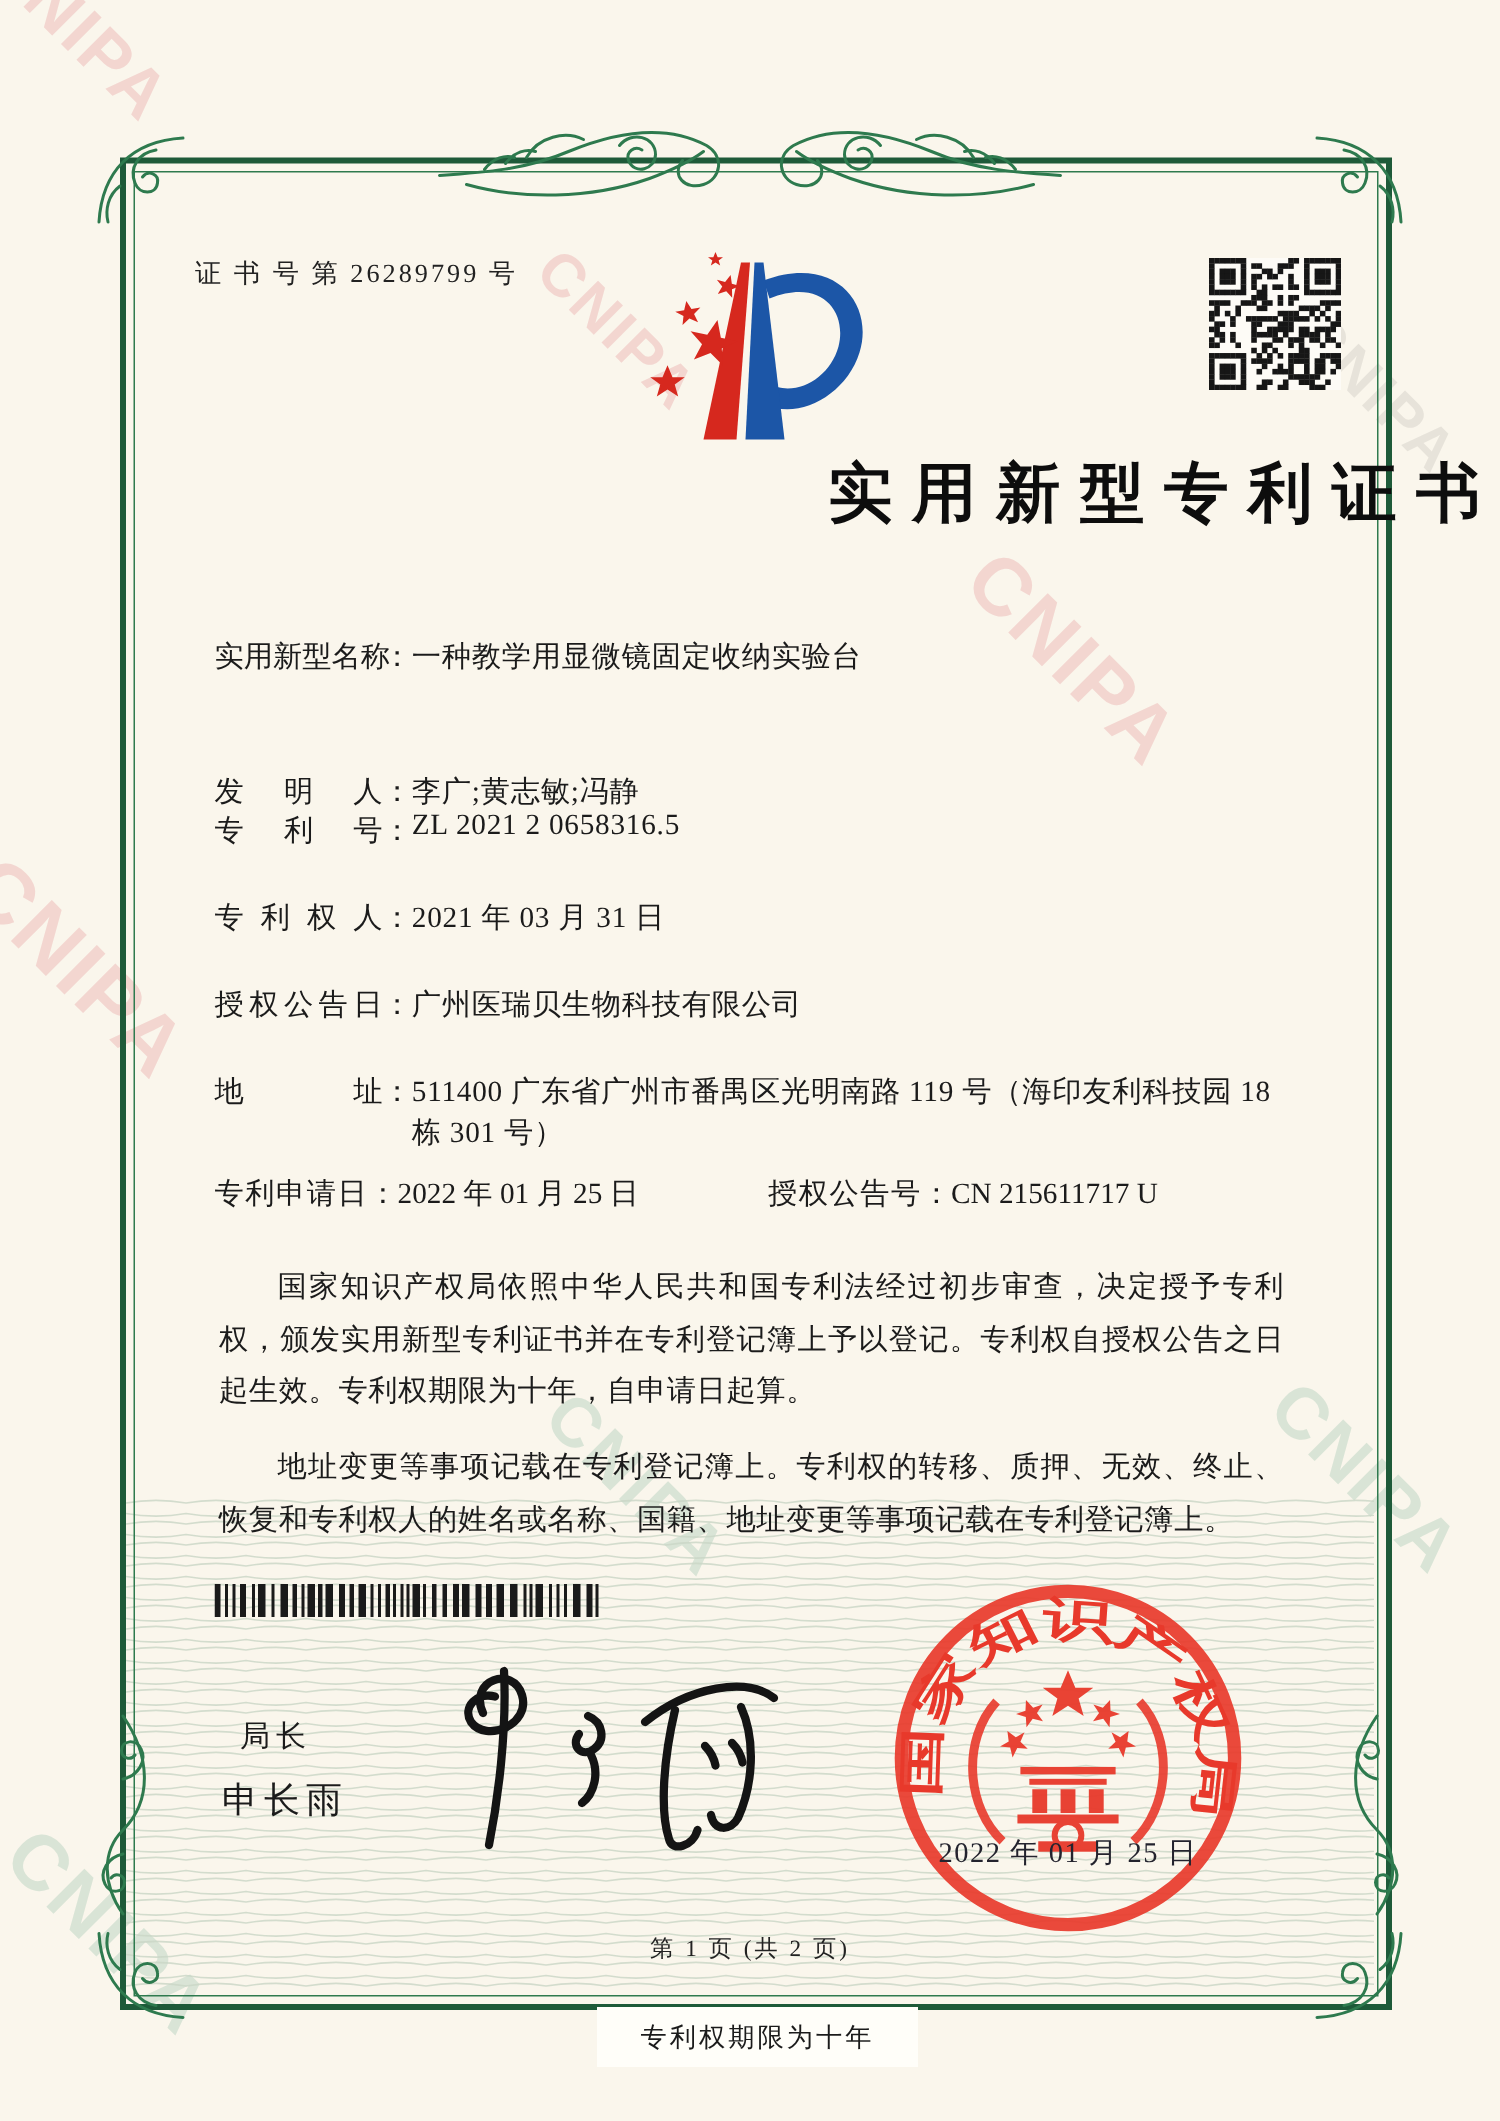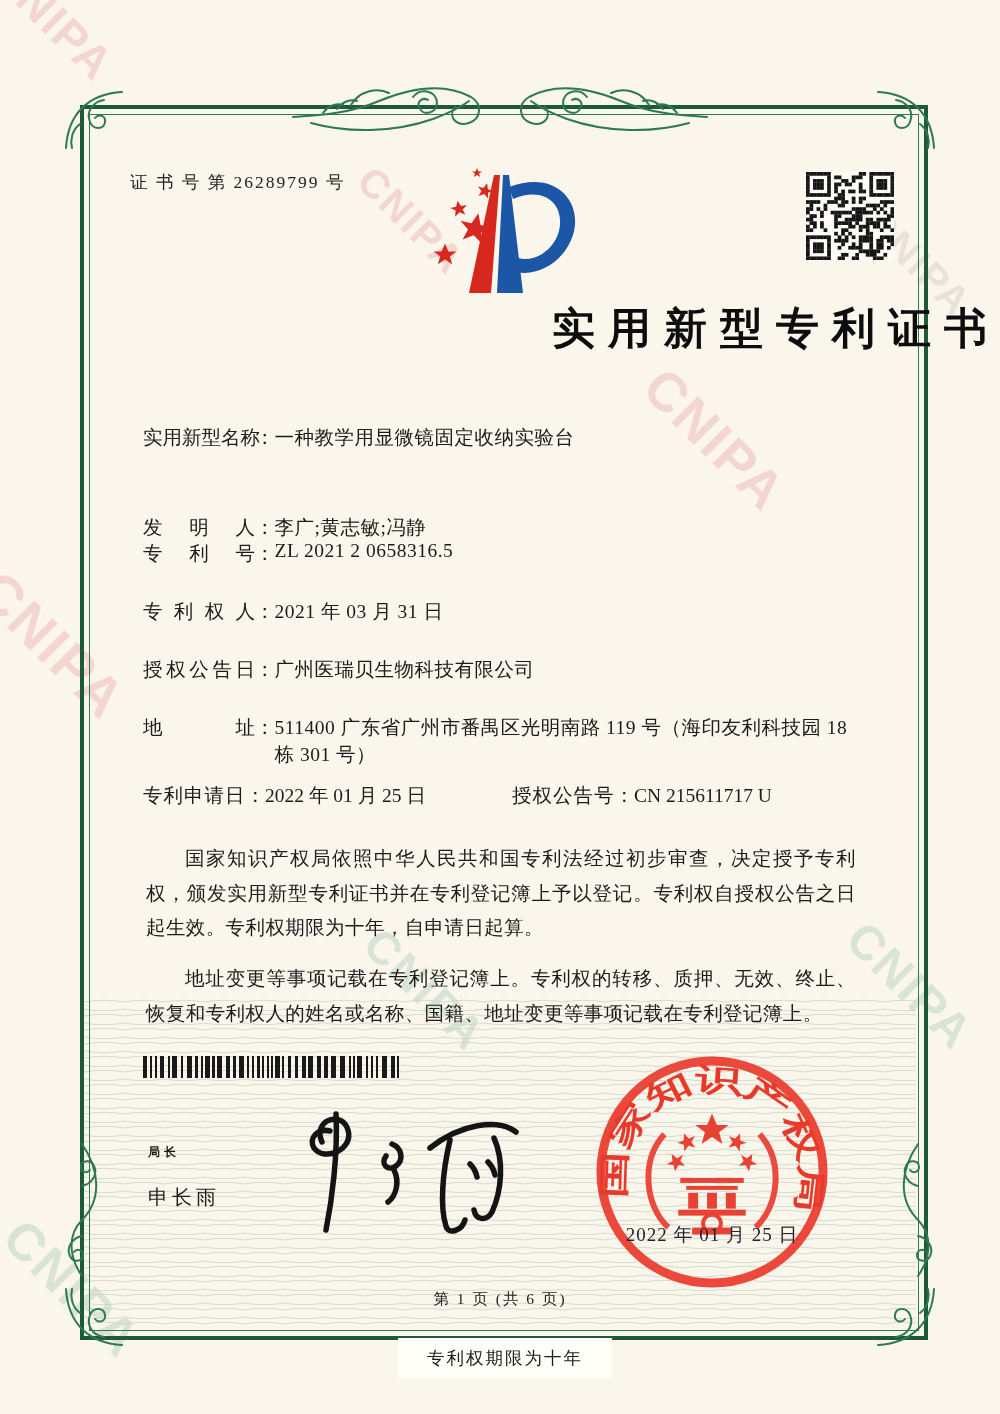--- a/index.html
+++ b/index.html
@@ -33,22 +33,22 @@
   .fcolon{display:inline-block;vertical-align:top;}
   .fvalue{display:inline-block;vertical-align:top;letter-spacing:0.5px;}
   .fvalue.wrap{white-space:normal;width:592px;}
   .grant2{position:absolute;left:369px;top:0;}
   .glabel{letter-spacing:1px;}
 
   .paras{position:absolute;left:130px;top:826px;width:742px;font-size:19.5px;line-height:1.78;text-align:justify;}
   .paras p{margin:16px;text-indent:2em;letter-spacing:0.4px;}
 
   #barcode{position:absolute;left:143px;top:1056px;}
-  .sig-title{position:absolute;left:148px;top:1144px;font-size:12px;letter-spacing:4px;font-weight:bold;}
-  .sig-name{position:absolute;left:148px;top:1184px;font-size:20px;letter-spacing:4px;}
+  .sig-title{position:absolute;left:160px;top:1144px;font-size:20px;letter-spacing:4px;}
+  .sig-name{position:absolute;left:148px;top:1184px;font-size:24px;letter-spacing:4px;}
   #signature{position:absolute;left:282px;top:1102px;}
   #seal{position:absolute;left:593px;top:1053px;}
   .seal-date{position:absolute;left:601px;top:1222px;width:222px;text-align:center;font-size:19px;color:#23232e;letter-spacing:1px;z-index:6;}
   .page-footer{position:absolute;left:0;top:1289px;width:1000px;text-align:center;font-size:15.5px;color:#222;letter-spacing:2px;}
   .cont-note{position:absolute;left:398px;top:1338px;width:214px;height:40px;line-height:40px;text-align:center;background:#fffef9;font-size:17.5px;letter-spacing:2px;z-index:5;}
 </style>
 </head>
 <body>
 
 <div class="page">
@@ -603,16 +603,16 @@
         <rect x="96" y="141" width="10" height="16"></rect>
         <rect x="115" y="141" width="10" height="16"></rect>
         <rect x="134" y="141" width="10" height="16"></rect>
         <rect x="86" y="158" width="68" height="6"></rect>
         <rect x="100" y="176" width="40" height="7"></rect>
         <circle cx="120" cy="172" r="9" fill="none" stroke="#e8392b" stroke-width="4"></circle>
       </g>
     </svg>
     <div class="seal-date">2022 年 01 月 25 日</div>
 
-    <div class="page-footer">第 1 页 (共 6 页)</div>
+    <div class="page-footer">第 1 页 (共 2 页)</div>
     <div class="cont-note">专利权期限为十年</div>
   </div>
 </div>
 
 </body></html>

